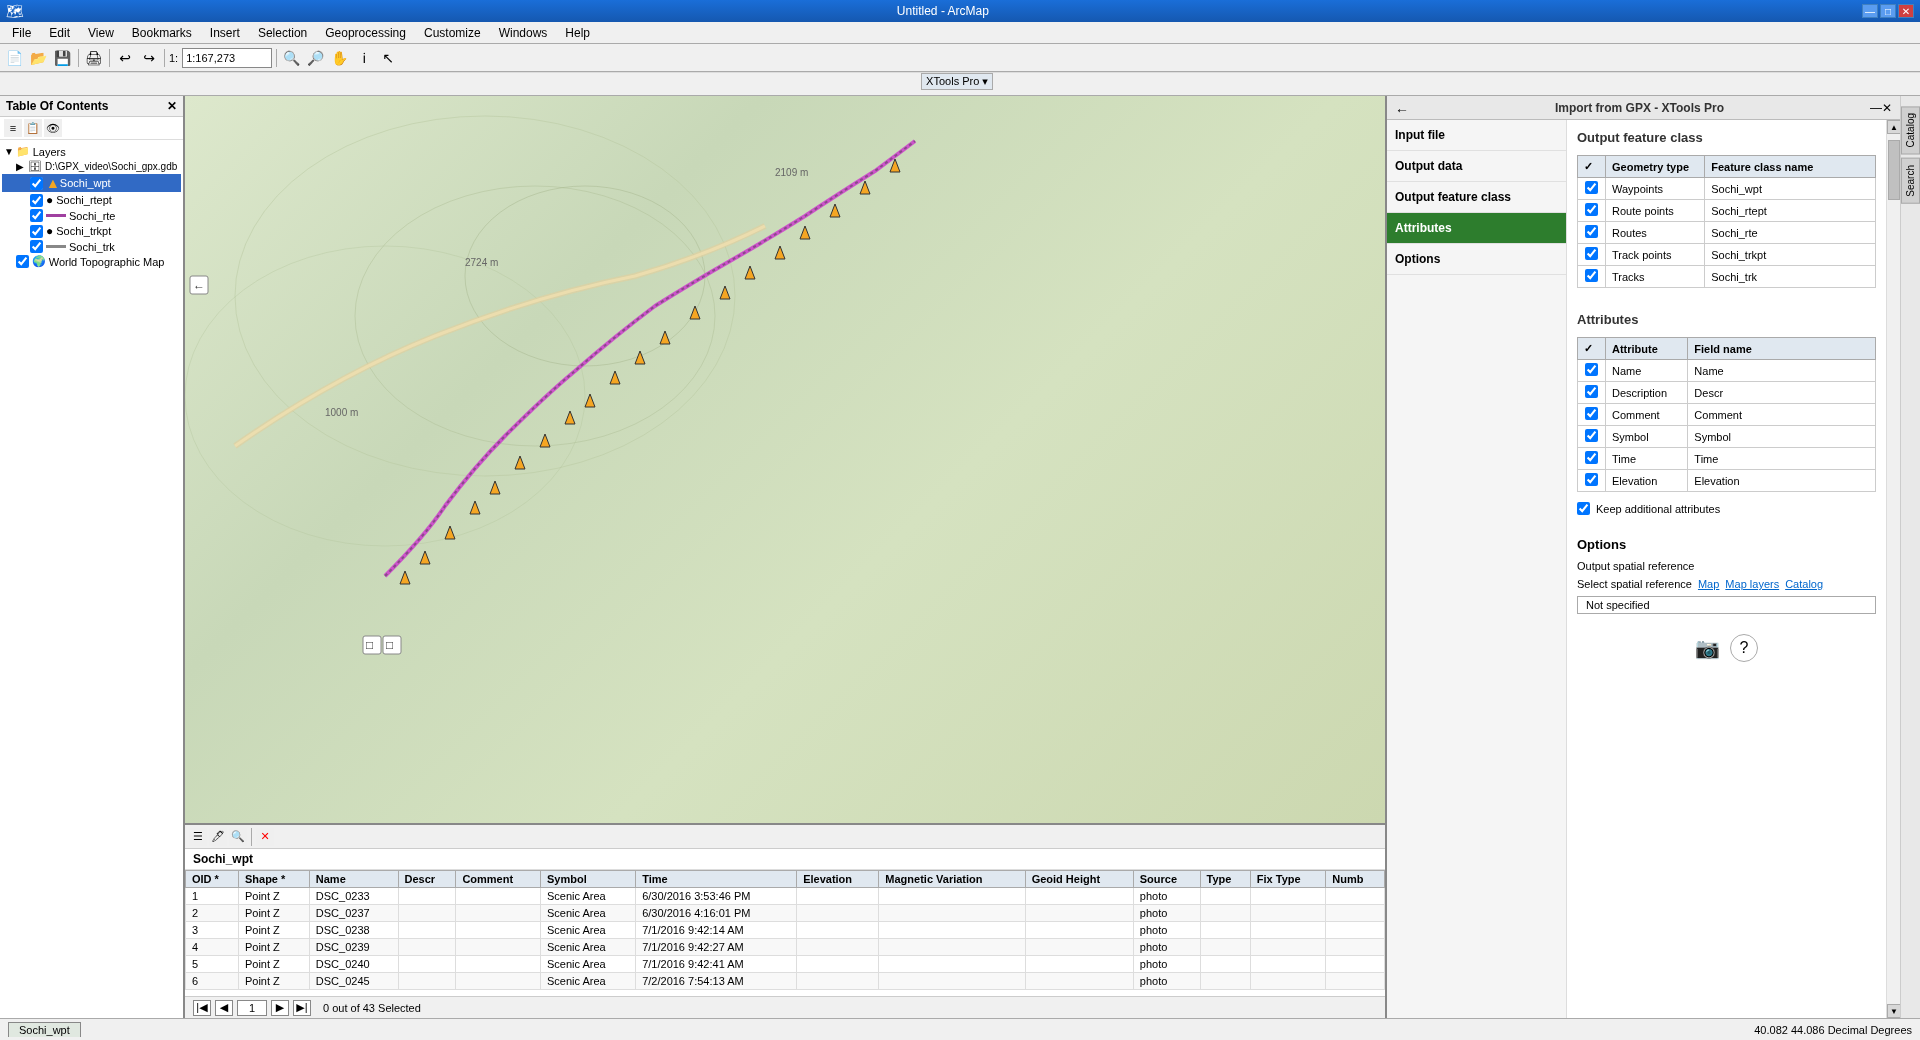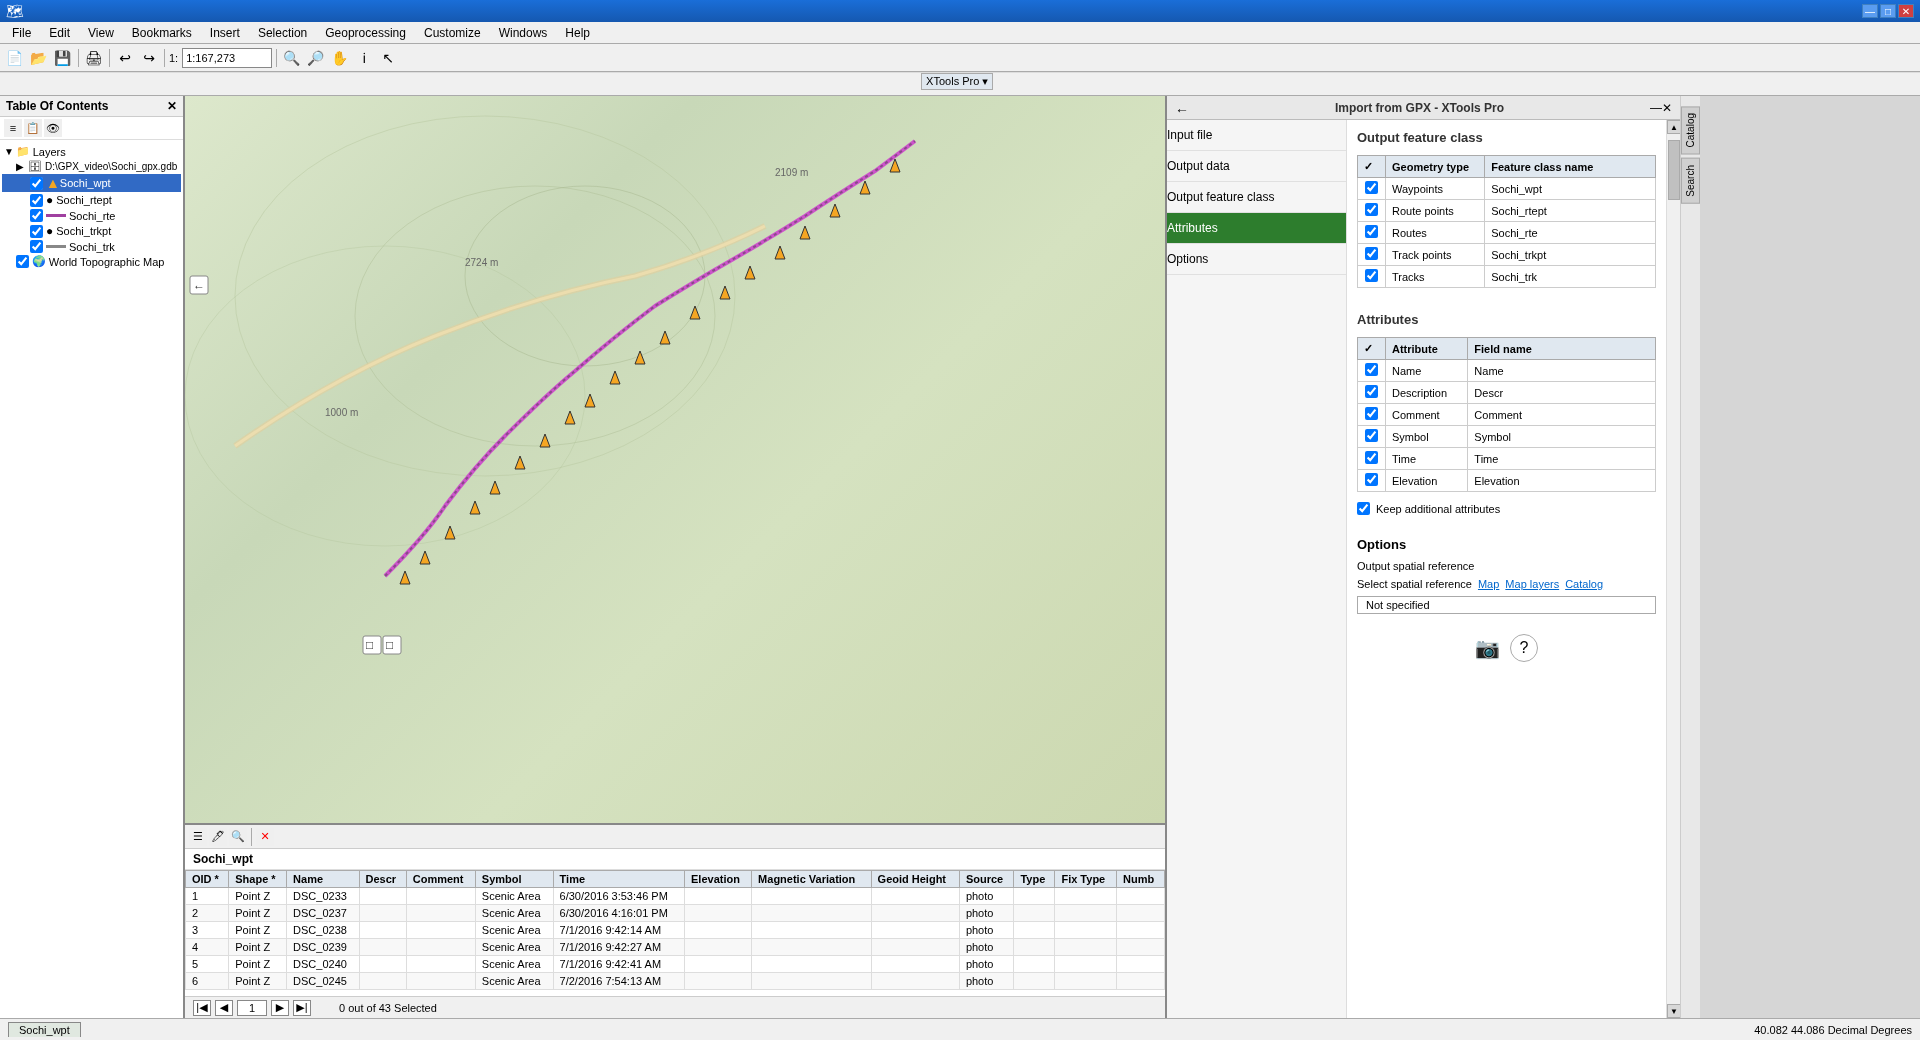--- a/index.html
+++ b/index.html
@@ -110,24 +110,25 @@
     .import-gpx-title { font-size: 12px; font-weight: bold; color: #333; }
 
     
     .import-gpx-nav {
       width: 180px;
       min-width: 180px;
       background: #f5f5f5;
       border-right: 1px solid #ddd;
     }
     .nav-item {
-      padding: 8px 0;
+      padding: 8px 8px;
       font-size: 12px;
       cursor: pointer;
       border-bottom: 1px solid #e0e0e0;
+      font-weight: bold;
     }
     .nav-item.active { background: #2d7d2d; color: white; }
 
     .section-title {
       font-size: 13px;
       font-weight: bold;
       margin-bottom: 10px;
       color: #333;
     }
 
@@ -334,20 +335,21 @@
       border: 1px solid #aaa;
       display: flex; align-items: center; justify-content: center;
       font-size: 8px; cursor: pointer;
     }
   </style>
 </head>
 <body>
 
 <div class="title-bar">
   <span style="font-size:14px;">🗺</span>
+  <span class="title-bar-title">Untitled - ArcMap</span>
   <div class="title-bar-controls">
     <div class="title-bar-btn">—</div>
     <div class="title-bar-btn">□</div>
     <div class="title-bar-btn close">✕</div>
   </div>
 </div>
 
 <div class="menu-bar">
 <span class="menu-item">File</span>
     <span class="menu-item">Edit</span>
@@ -382,21 +384,21 @@
 </div>
 
 <div class="toolbar" style="height: 24px; border-top: 1px solid #ddd; flex-direction: column;">
   <span style="font-size:11px; margin-right:6px; background:#e0e8f0; padding: 1px 4px; border:1px solid #aaa;">XTools Pro ▾</span>
   <div class="tb-sep"></div>
   <button class="tb-btn" style="font-size:10px;">✂</button>
   <button class="tb-btn" style="font-size:10px;">📐</button>
   <button class="tb-btn" style="font-size:10px;">✏</button>
 </div>
 
-<div style="display:flex; flex-direction:row; width:1700px; height: calc(1040px - 22px - 22px - 28px - 24px - 22px); position:relative;">
+<div style="display:flex; flex-direction:row; width:1920px; height: calc(1040px - 22px - 22px - 28px - 24px - 22px); position:relative;">
 
   <div class="toc-panel">
     <div class="toc-header">
       <span>Table Of Contents</span>
       <span style="cursor:pointer;">✕</span>
     </div>
     <div class="toc-toolbar">
       <button class="toc-tb-btn">≡</button>
       <button class="toc-tb-btn">📋</button>
       <button class="toc-tb-btn">👁</button>
@@ -636,21 +638,21 @@
     </tr>
             </tbody>
         </table>
       </div>
       <div class="table-footer">
         <button class="nav-btn">|◀</button>
         <button class="nav-btn">◀</button>
         <input class="page-box" type="text" value="1" style="">
         <button class="nav-btn">▶</button>
         <button class="nav-btn">▶|</button>
-        <span style="margin-left:24px;">0 out of 43 Selected</span>
+        <span style="margin-left:8px;">0 out of 43 Selected</span>
       </div>
     </div>
 
   </div>
 
   <div style="width: 515px; background:white; border-left: 2px solid #888; display:flex; flex-direction:column; overflow:hidden;">
 
     <div class="import-gpx-title-bar">
       <span style="font-size:14px; cursor:pointer;">←</span>
       <span class="import-gpx-title" style="flex:1; text-align:center;">Import from GPX - XTools Pro</span>

